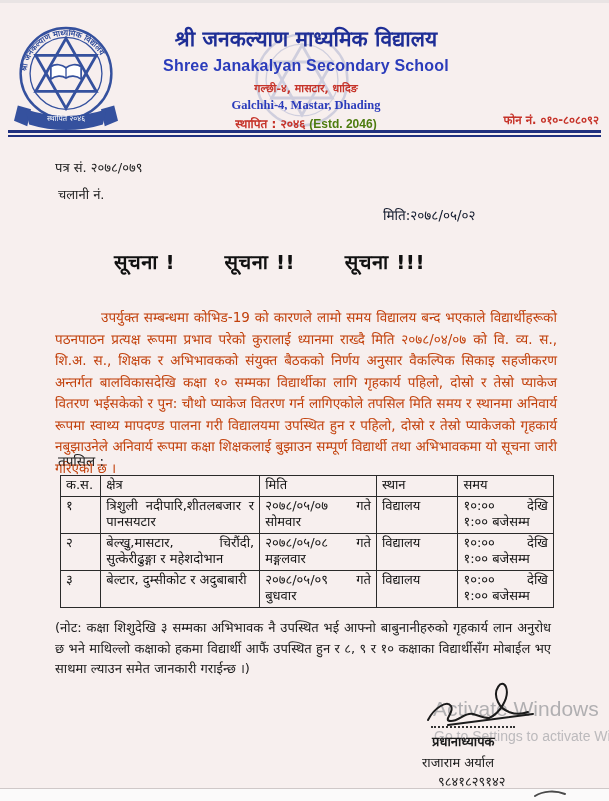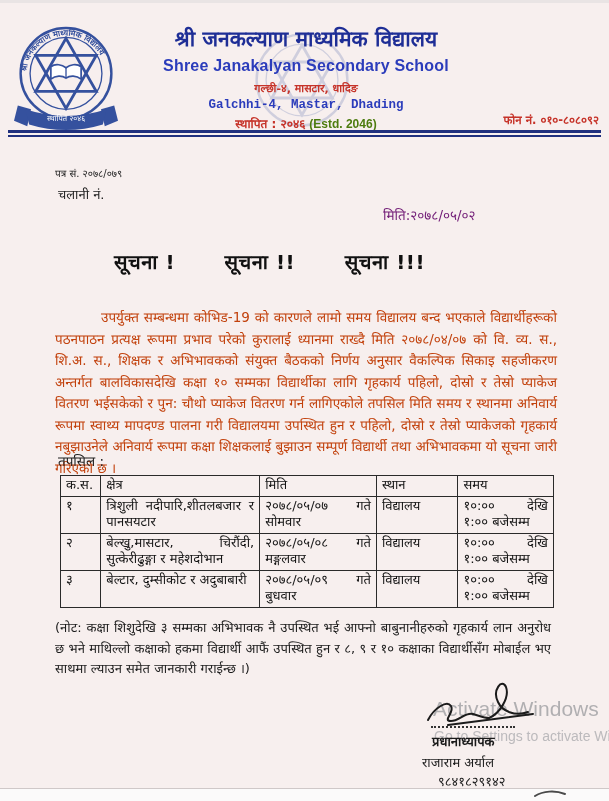--- a/index.html
+++ b/index.html
@@ -12,32 +12,32 @@
   .page-top-strip { position:absolute; left:0; top:0; right:0; height:3px; background:#e9e4e4; }
   .page-bottom-strip { position:absolute; left:0; top:788px; right:0; height:13px; background:#fbfafa; border-top:1px solid #cfc8c8; }
 
   
   .seal { position:absolute; left:14px; top:22px; width:104px; height:116px; }
   .header-watermark { position:absolute; left:250px; top:28px; width:104px; height:104px; opacity:.20; }
   .head-center { position:absolute; left:128px; top:26px; width:356px; text-align:center; }
   .name-np { font-size:21px; font-weight:bold; color:#1e2e96; line-height:27px; }
   .name-en { font-family:"Liberation Sans", sans-serif; font-size:16px; font-weight:bold; color:#2b3cbb; line-height:25px; letter-spacing:.2px; }
   .addr-np { font-size:11px; font-weight:bold; color:#c63329; line-height:17px; margin-top:2px; }
-  .addr-en { font-family:Liberation Mono, monospace; font-size:12.5px; font-weight:600; color:#2b3cbb; line-height:17px; }
+  .addr-en { font-family:Liberation Serif, serif; font-size:12.5px; font-weight:600; color:#2b3cbb; line-height:17px; }
   .estd-line { font-size:12px; line-height:18px; margin-top:1px; }
   .estd-np { font-weight:bold; color:#c63329; }
   .estd-en { font-family:"Liberation Sans", sans-serif; font-weight:600; color:#4d7c0f; }
   .phone { position:absolute; right:10px; top:112px; font-size:11.5px; font-weight:bold; color:#c63329; }
   .rule { position:absolute; left:8px; right:8px; top:130px; height:7px;
           border-top:3px solid #20307e; border-bottom:2px solid #20307e; }
 
   
-  .letter-no { position:absolute; left:55px; top:166px; font-size:10px; color:#222; }
+  .letter-no { position:absolute; left:55px; top:158px; font-size:13px; color:#222; }
   .dispatch-no { position:absolute; left:58px; top:185px; font-size:13px; color:#222; }
-  .date { position:absolute; left:383px; top:206px; font-size:13.5px; color:#701a75; }
+  .date { position:absolute; left:383px; top:206px; font-size:13.5px; color:#0f172a; }
 
   
   .headline { position:absolute; left:0; right:70px; top:248px; text-align:center;
               font-size:20px; font-weight:bold; color:#101010; letter-spacing:.5px; }
   .headline span { margin:0 21px; }
 
   
   .body-par { position:absolute; left:55px; right:52px; top:307px; font-size:13.5px;
               line-height:21.5px; text-align:justify; text-indent:46px; color:#c2410c; }
   .tapasil { position:absolute; left:58px; top:452px; font-size:13.5px; color:#1c1c1c; }

